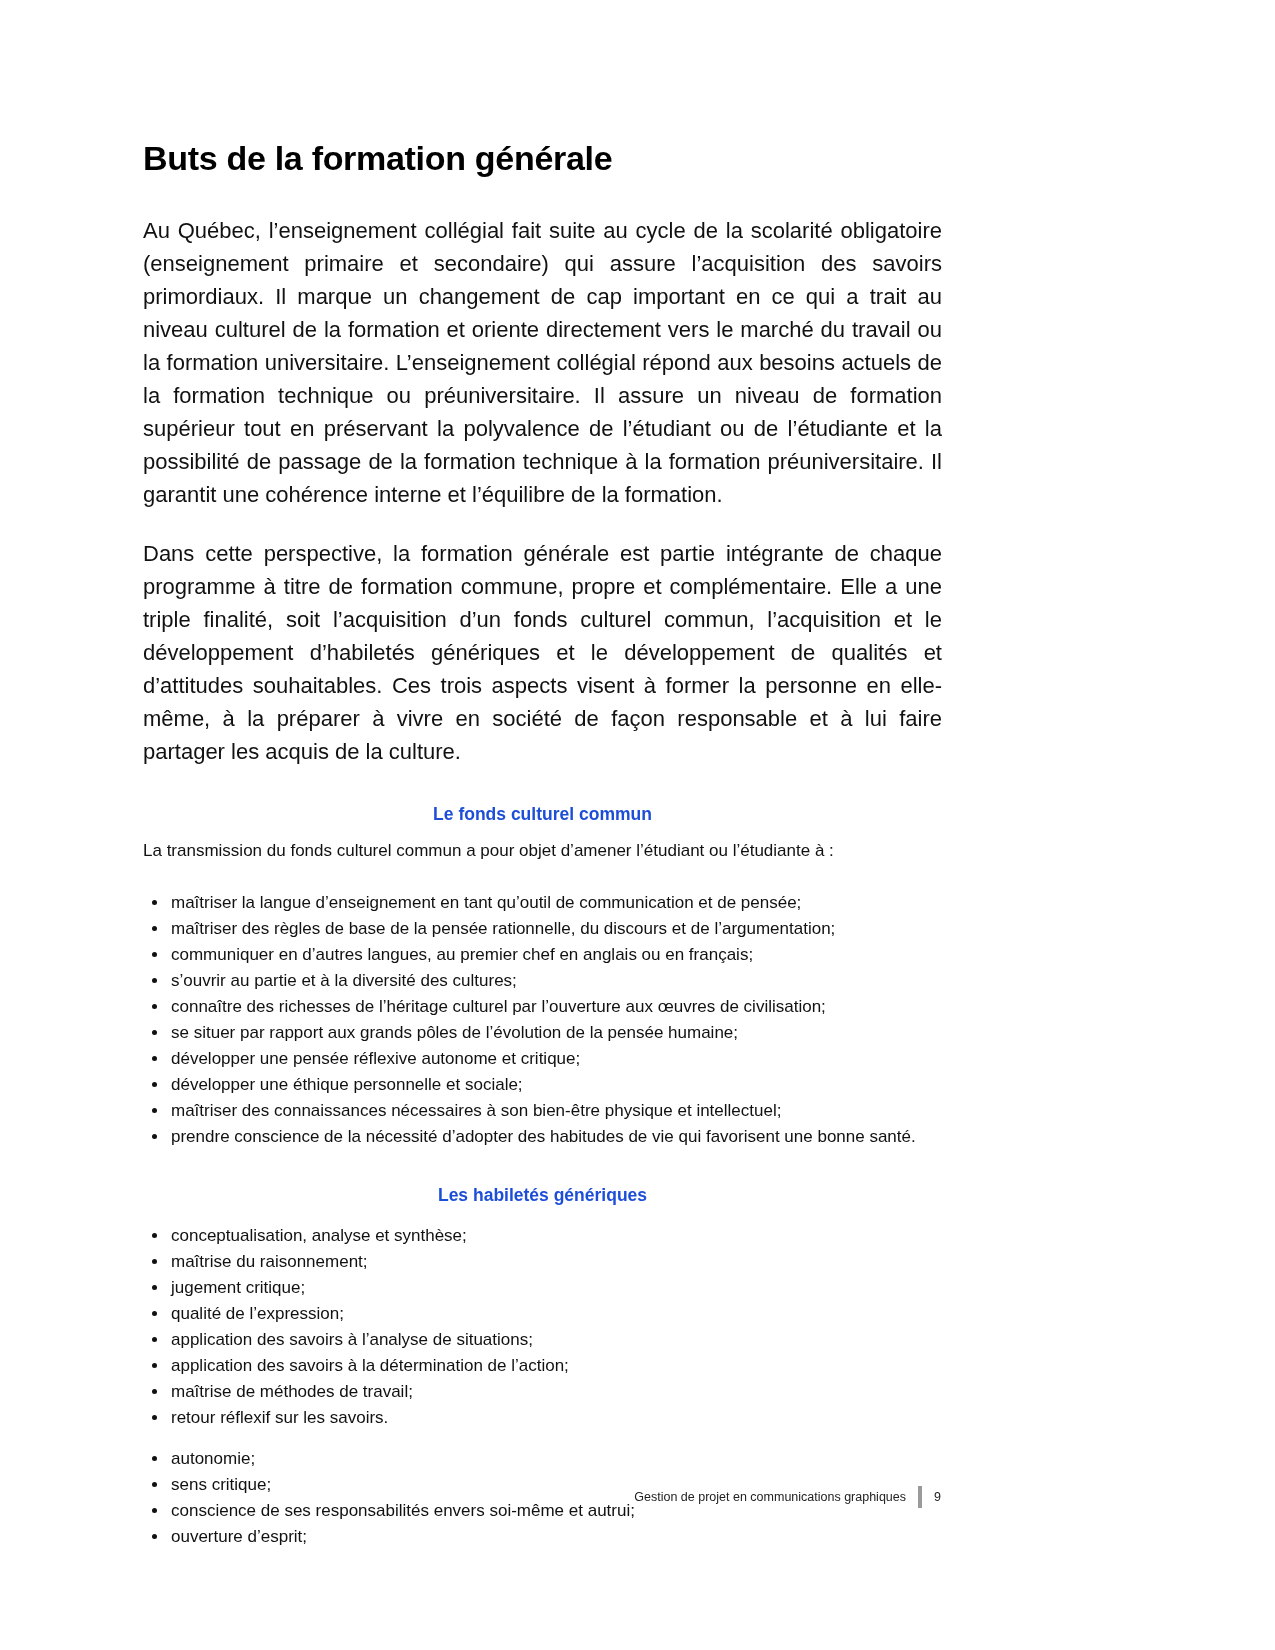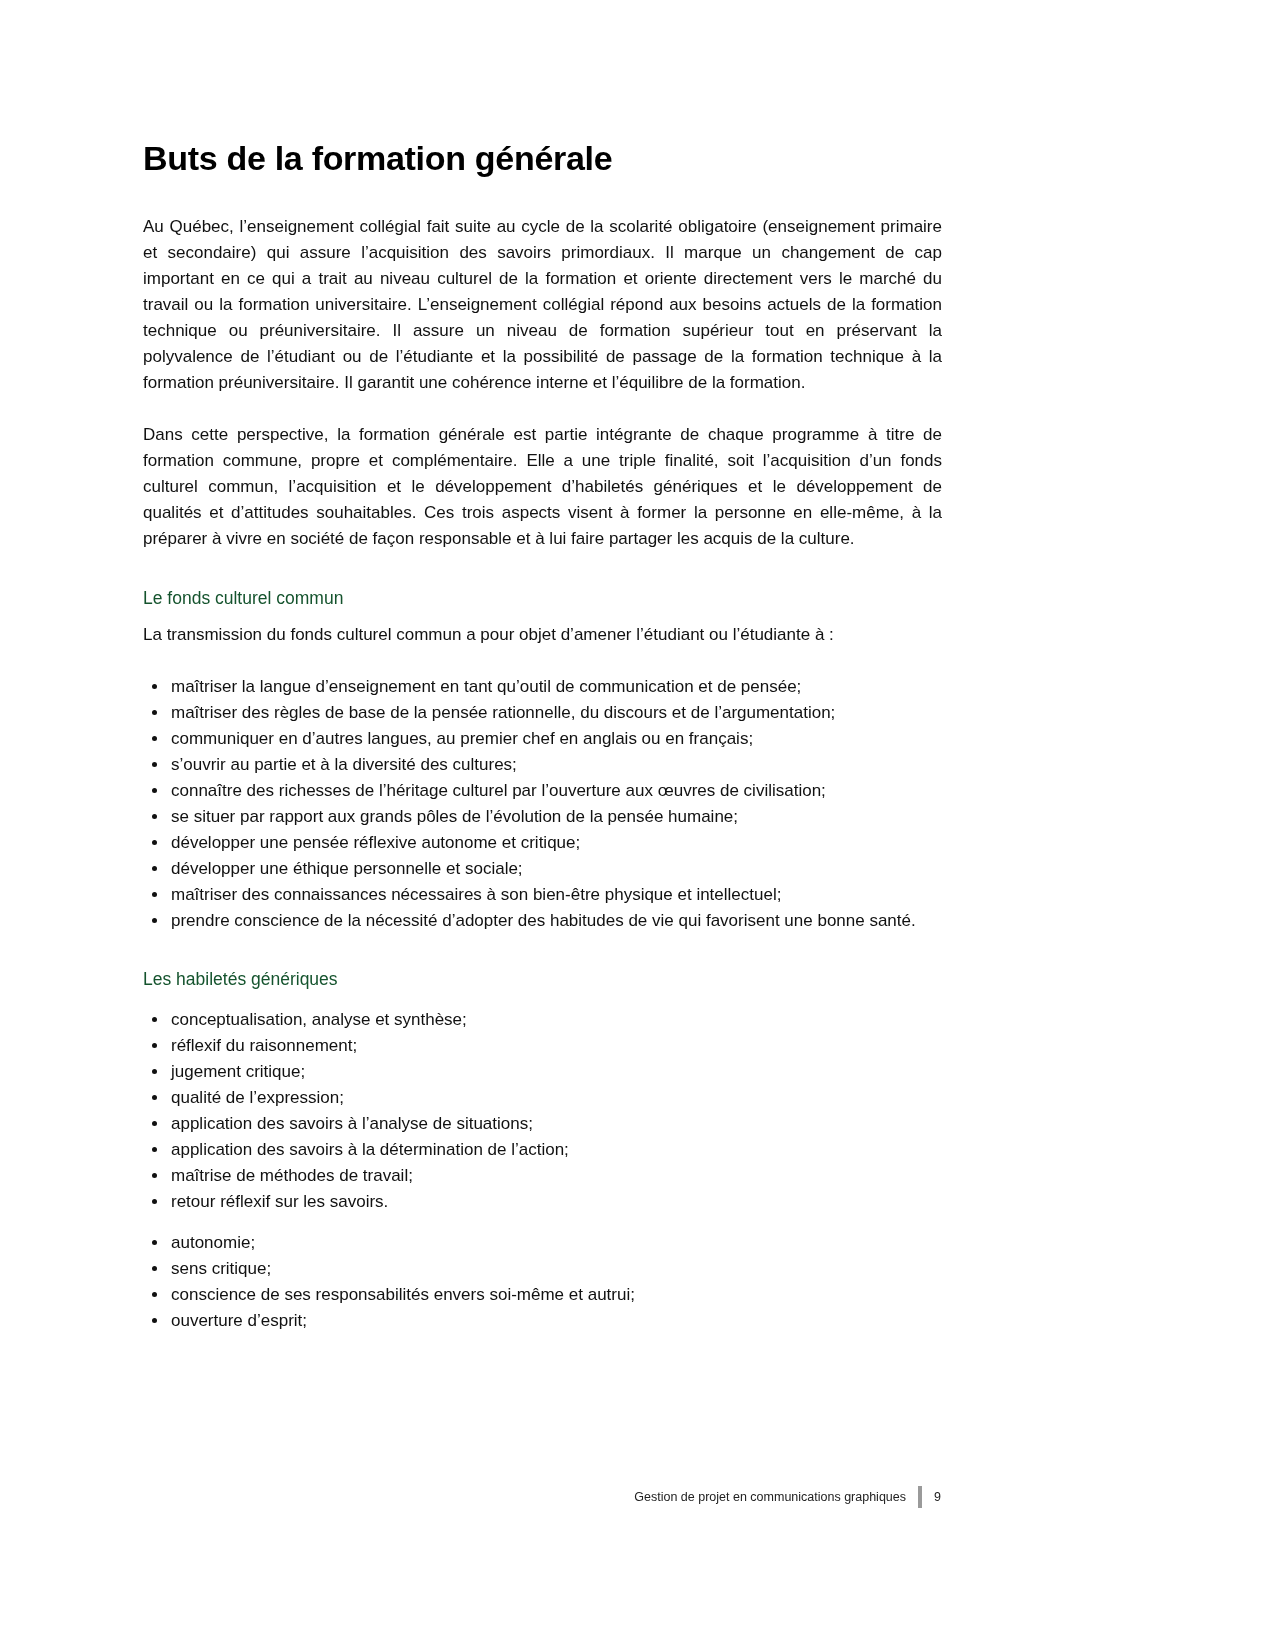--- a/index.html
+++ b/index.html
@@ -21,30 +21,31 @@
   h1.doc-title {
     margin: 0 0 38px 0;
     font-size: 34px;
     line-height: 36px;
     font-weight: bold;
     color: #000000;
     letter-spacing: -0.3px;
   }
   p.body-text {
     margin: 0 0 26px 0;
-    font-size: 17px;
-    line-height: 26px;
+    font-size: 22px;
+    line-height: 33px;
     text-align: justify;
   }
   h2.section-heading {
     margin: 34px 0 12px 0;
     font-size: 17.5px;
     line-height: 24px;
-    font-weight: normal;
-    color: #14532d;
+    font-weight: bold;
+    color: #1d4ed8;
+    text-align: center;
   }
   p.section-intro {
     margin: 0 0 26px 0;
     font-size: 17px;
     line-height: 26px;
     text-align: justify;
   }
   ul.bullets {
     margin: 16px 0 0 0;
     padding-left: 26px;
@@ -103,21 +104,21 @@
       <li>développer une éthique personnelle et sociale;</li>
       <li>maîtriser des connaissances nécessaires à son bien-être physique et intellectuel;</li>
       <li>prendre conscience de la nécessité d’adopter des habitudes de vie qui favorisent une bonne santé.</li>
     </ul>
   </section>
 
   <section>
     <h2 class="section-heading">Les habiletés génériques</h2>
     <ul class="bullets">
       <li>conceptualisation, analyse et synthèse;</li>
-      <li>réflexif du raisonnement;</li>
+      <li>maîtrise du raisonnement;</li>
       <li>jugement critique;</li>
       <li>qualité de l’expression;</li>
       <li>application des savoirs à l’analyse de situations;</li>
       <li>application des savoirs à la détermination de l’action;</li>
       <li>maîtrise de méthodes de travail;</li>
       <li>retour réflexif sur les savoirs.</li>
     </ul>
   </section>
 
   <section>

